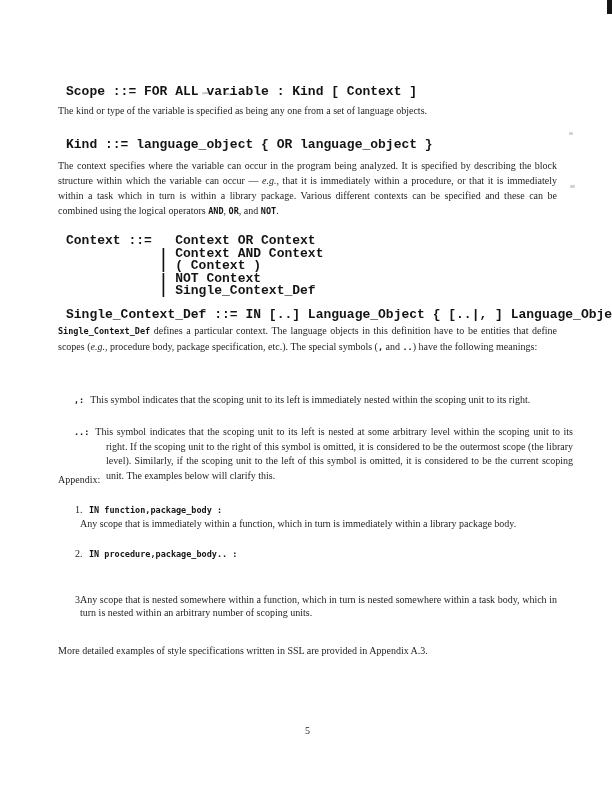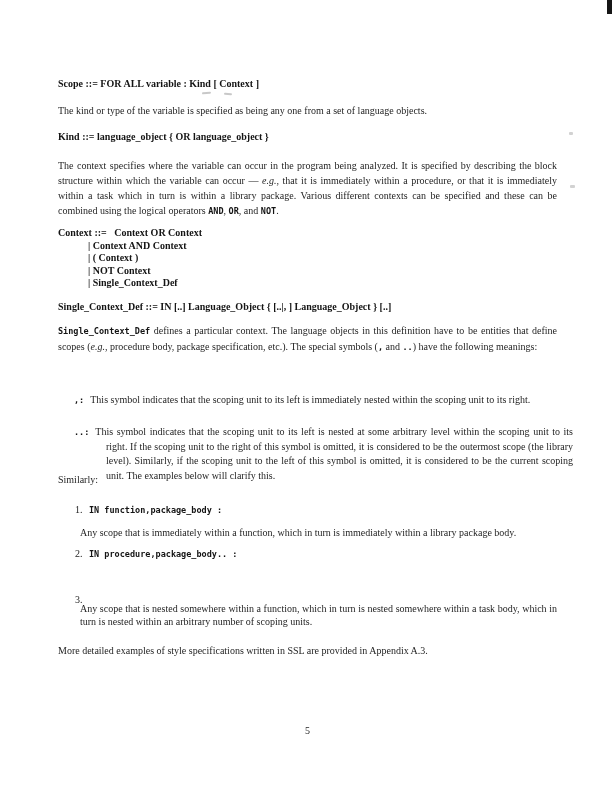--- a/index.html
+++ b/index.html
@@ -11,24 +11,24 @@
     color:#1e1e1e;
   }
   .block{position:absolute;left:58px;width:499px;box-sizing:border-box;}
   .body{
     font-family:"Liberation Serif",serif;
     font-size:10px;line-height:15px;
     margin:0;color:#1e1e1e;
   }
   .just{text-align:justify;}
   .code{
-    font-family:Liberation Serif, serif;
+    font-family:Liberation Mono, monospace;
     font-weight:bold;
-    font-size:10px;line-height:13px;
-    margin:0;color:#141414;white-space:pre;
+    font-size:13px;line-height:13px;
+    margin:8px;color:#141414;white-space:pre;
   }
   .code.tight{line-height:12.6px;}
   code.inline{
     font-family:"DejaVu Sans Mono",monospace;
     font-weight:bold;font-size:8.5px;color:#141414;
   }
   em{font-style:italic;}
   .def{
     font-family:"Liberation Serif",serif;
     font-size:10px;line-height:14.5px;
@@ -37,21 +37,21 @@
   }
   .def .marker{margin-right:6px;}
   .example{
     position:absolute;left:58px;width:499px;box-sizing:border-box;
     padding-left:22px;
     font-family:"Liberation Serif",serif;
     font-size:10px;line-height:13px;
   }
   .example .num{position:absolute;left:17px;top:0;}
   .ex-head{padding-left:9px;line-height:13px;}
-  .ex-desc{text-align:justify;margin-top:9px;}
+  .ex-desc{text-align:justify;}
   .page-number{
     position:absolute;left:58px;width:499px;top:725px;
     text-align:center;
     font-family:"Liberation Serif",serif;font-size:10px;
   }
   
   .corner-mark{position:absolute;right:0;top:0;width:5px;height:14px;background:#161616;}
   .pencil{position:absolute;height:2px;background:#9a9a9a;opacity:.55;border-radius:2px;}
   .pm1{left:202px;top:92px;width:9px;transform:rotate(-6deg);}
   .pm2{left:224px;top:93px;width:8px;transform:rotate(5deg);}
@@ -85,21 +85,21 @@
             | ( Context )
             | NOT Context
             | Single_Context_Def</pre>
 
   <p class="block body just" style="top:323px"><code class="inline">Single_Context_Def</code><span> defines a particular context. The language objects in this definition have to be entities that define scopes (</span><em>e.g.</em><span>, procedure body, package specification, etc.). The special symbols (</span><code class="inline">,</code><span> and </span><code class="inline">..</code><span>) have the following meanings:</span></p>
 
   <div class="block def" style="top:377px"><code class="inline marker">,:</code><span>This symbol indicates that the scoping unit to its left is immediately nested within the scoping unit to its right.</span></div>
 
   <div class="block def" style="top:409px"><code class="inline marker">..:</code><span>This symbol indicates that the scoping unit to its left is nested at some arbitrary level within the scoping unit to its right. If the scoping unit to the right of this symbol is omitted, it is considered to be the outermost scope (the library level). Similarly, if the scoping unit to the left of this symbol is omitted, it is considered to be the current scoping unit. The examples below will clarify this.</span></div>
 
-  <p class="block body" style="top:472px">Similarly:</p>
+  <p class="block body" style="top:472px">Appendix:</p>
 
   <div class="example" style="top:503px">
     <span class="num">1.</span>
     <div class="ex-head"><code class="inline">IN function,package_body :</code></div>
     <div class="ex-desc">Any scope that is immediately within a function, which in turn is immediately within a library package body.</div>
   </div>
 
   <div class="example" style="top:547px">
     <span class="num">2.</span>
     <div class="ex-head"><code class="inline">IN procedure,package_body.. :</code></div>

